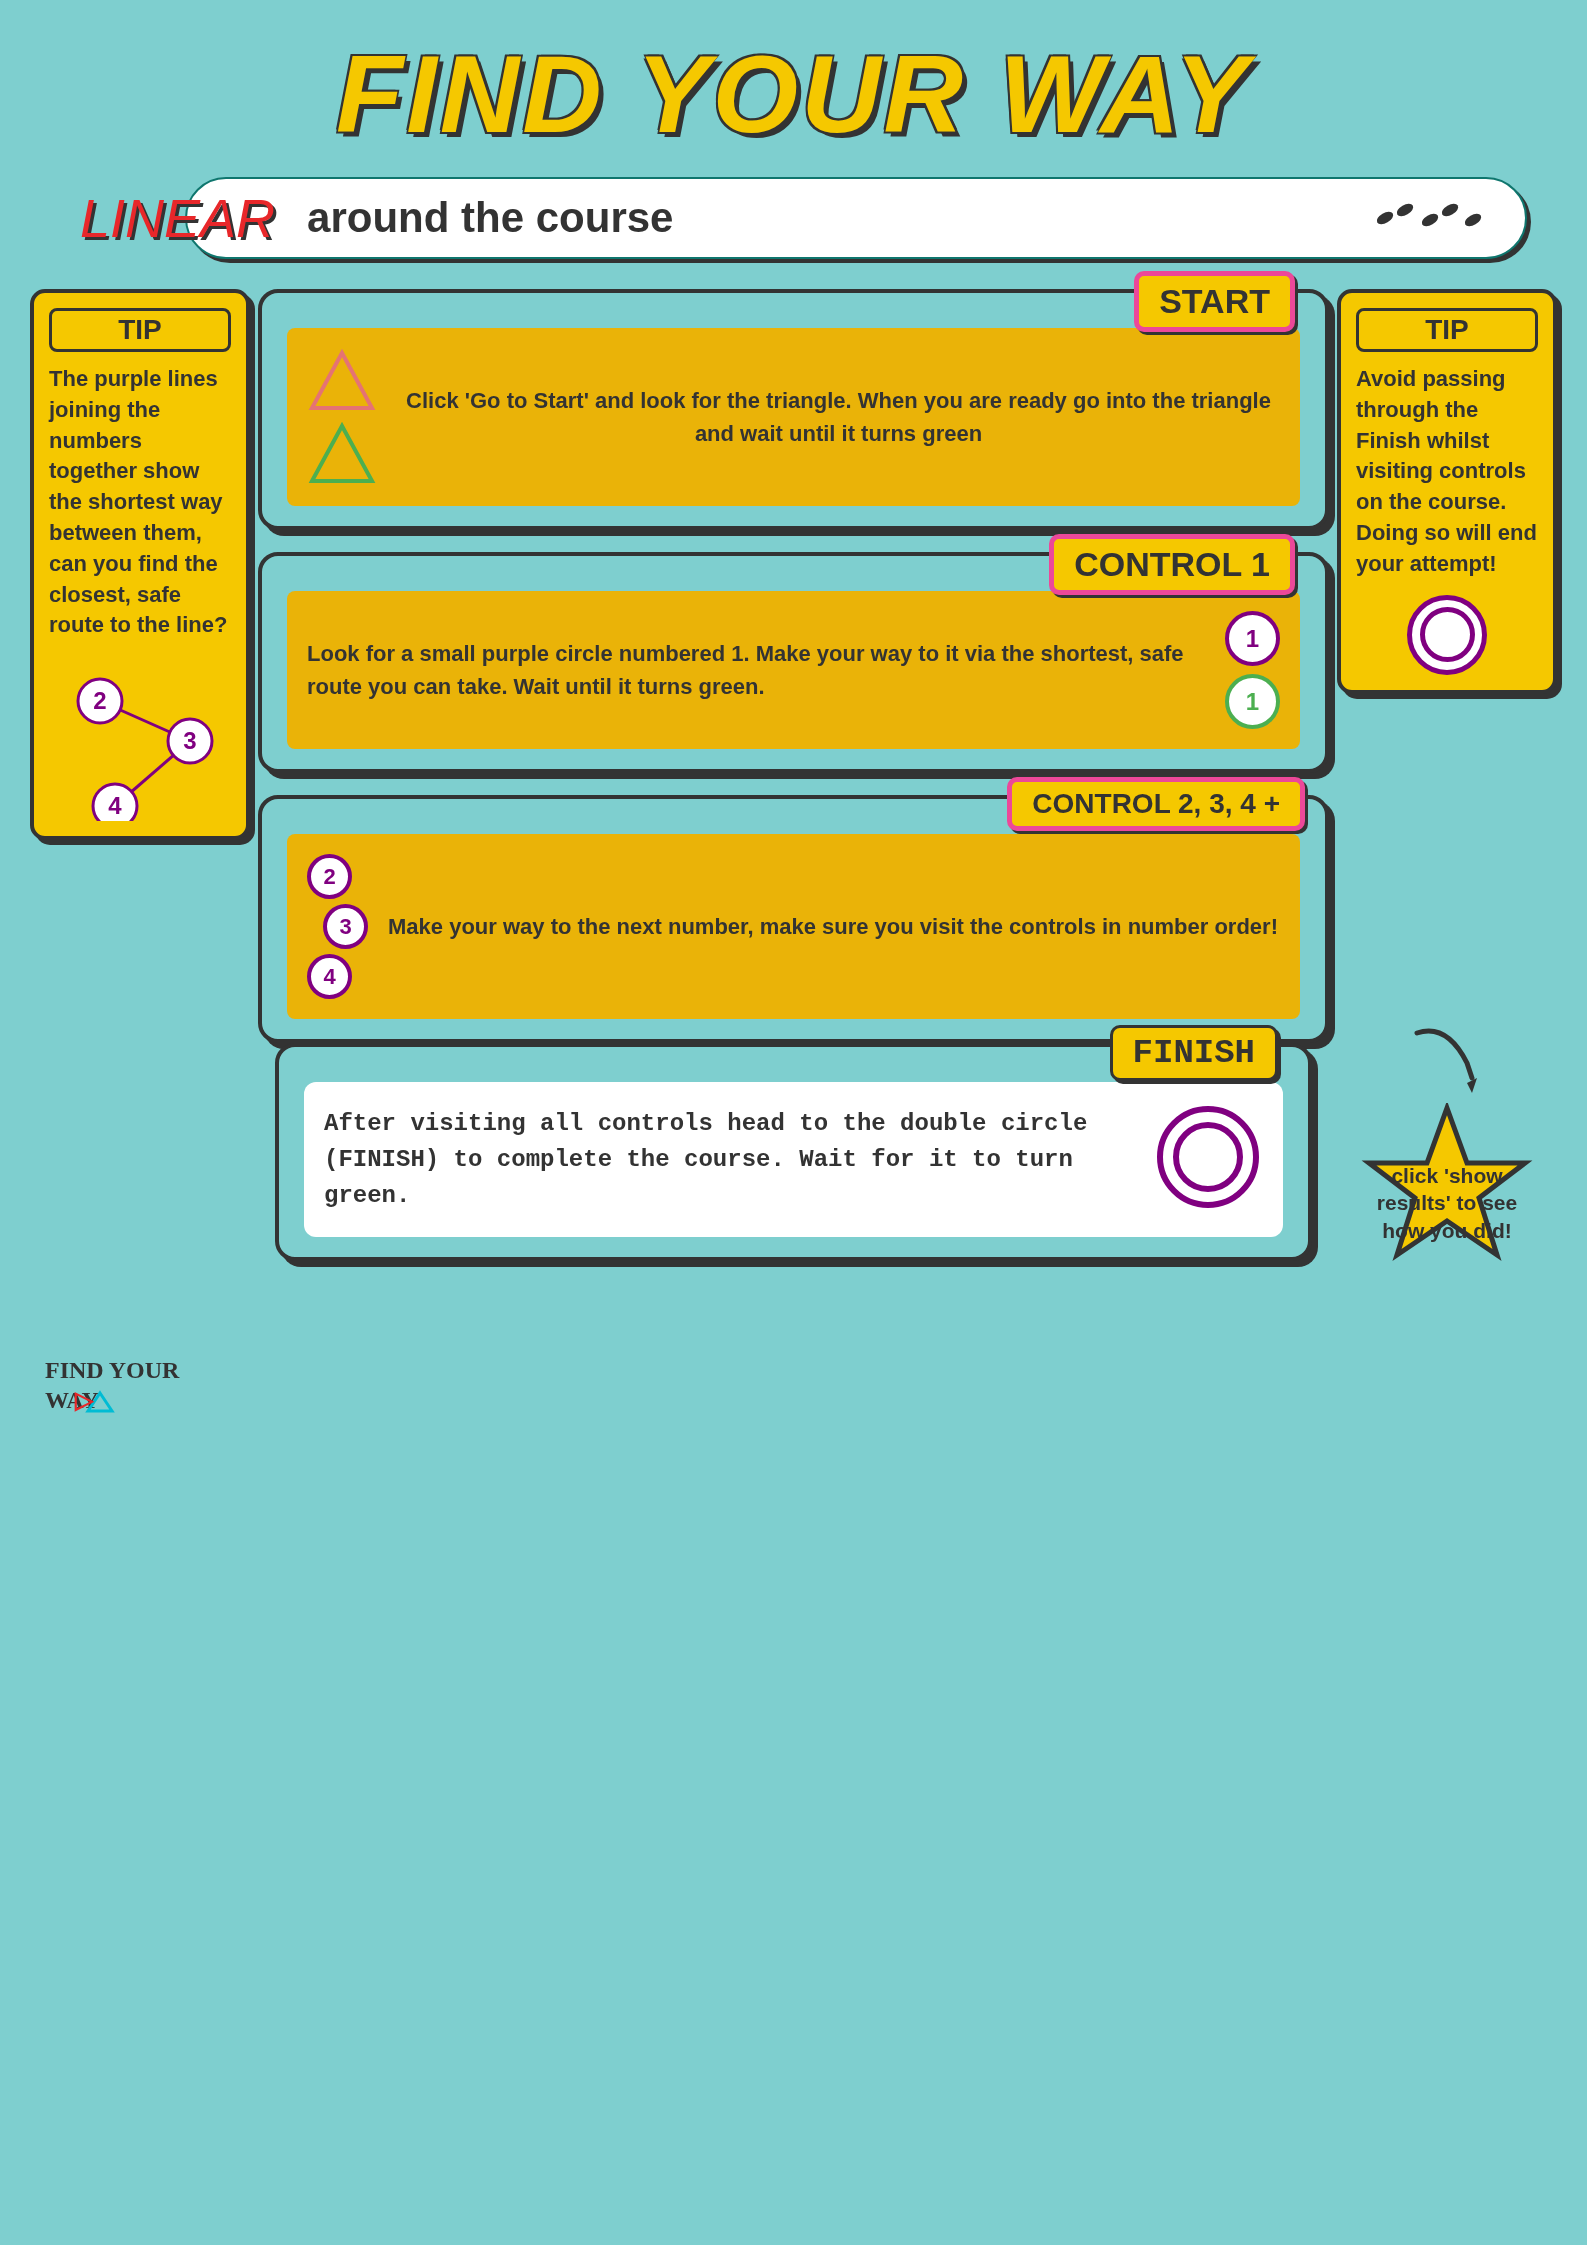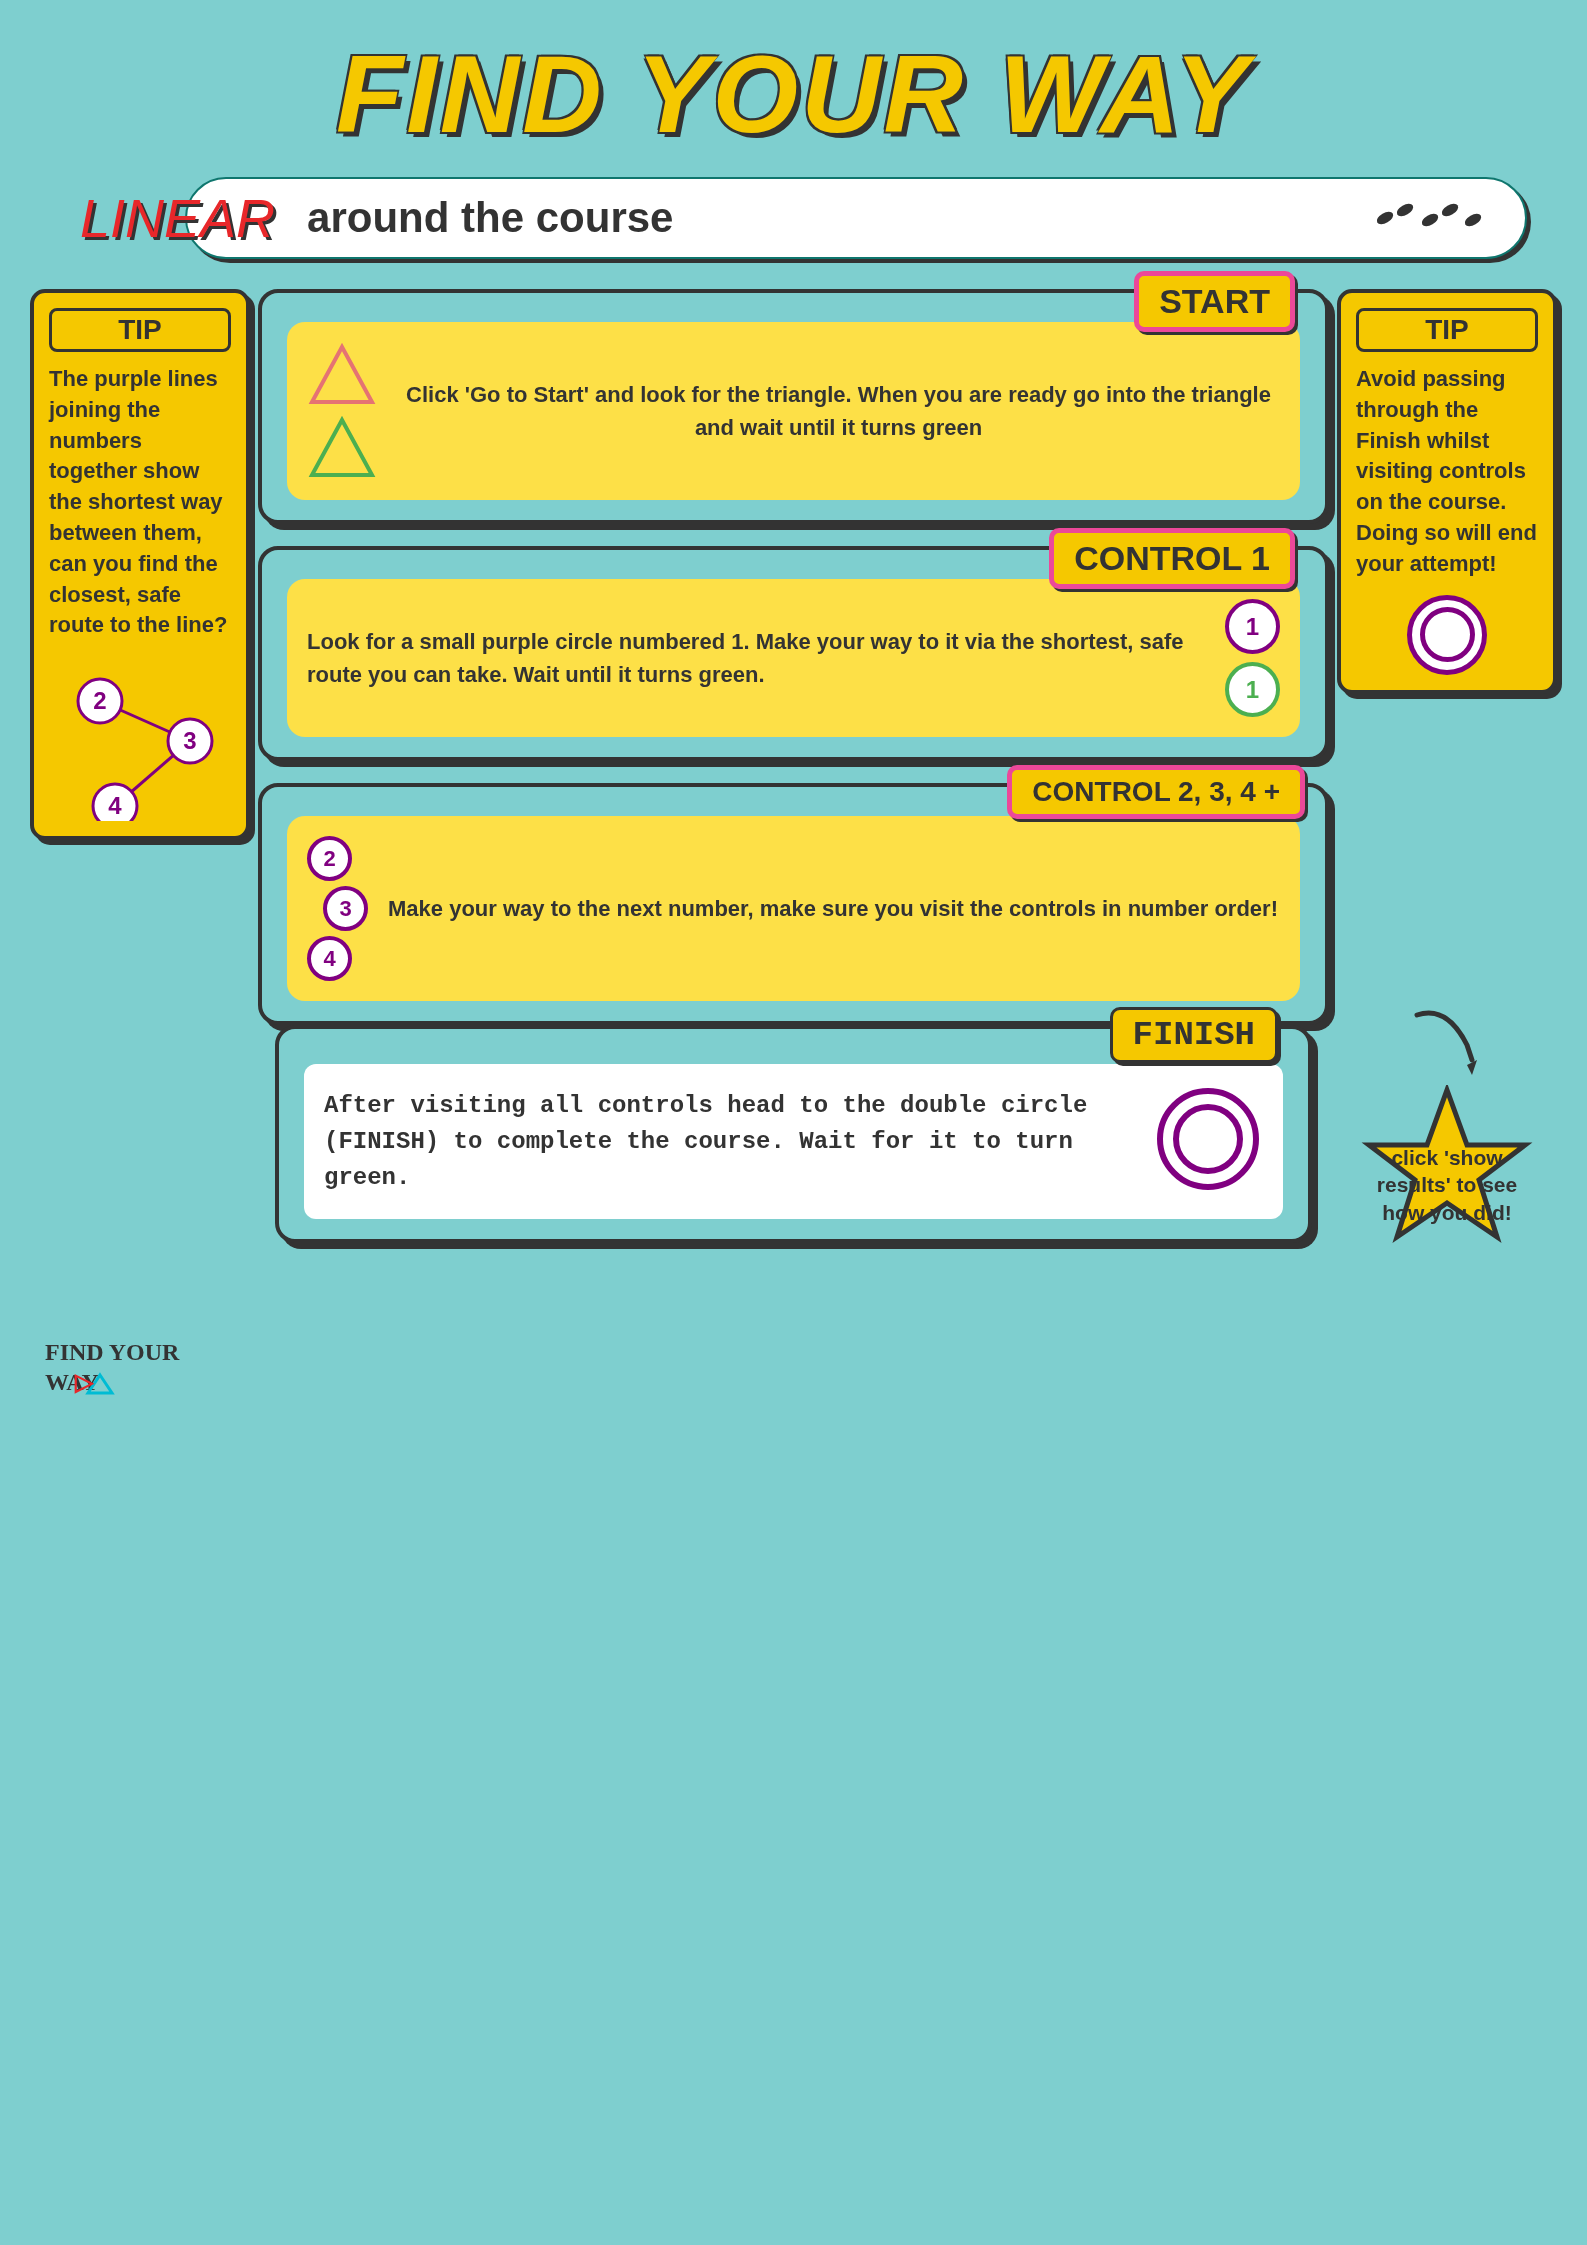--- a/index.html
+++ b/index.html
@@ -135,24 +135,24 @@
       font-weight: 900;
       color: #333;
       display: inline-block;
       position: absolute;
       top: -22px;
       right: 30px;
       text-align: center;
     }
 
     .section-inner {
-      background: #fde047;
-      border-radius: 18px;
+      background: #eab308;
+      border-radius: 8px;
       padding: 20px;
-      margin-top: 9px;
+      margin-top: 15px;
       display: flex;
       align-items: center;
       gap: 20px;
     }
 
     .section-inner-text {
       font-size: 22px;
       font-weight: 600;
       color: #333;
       line-height: 1.5;

